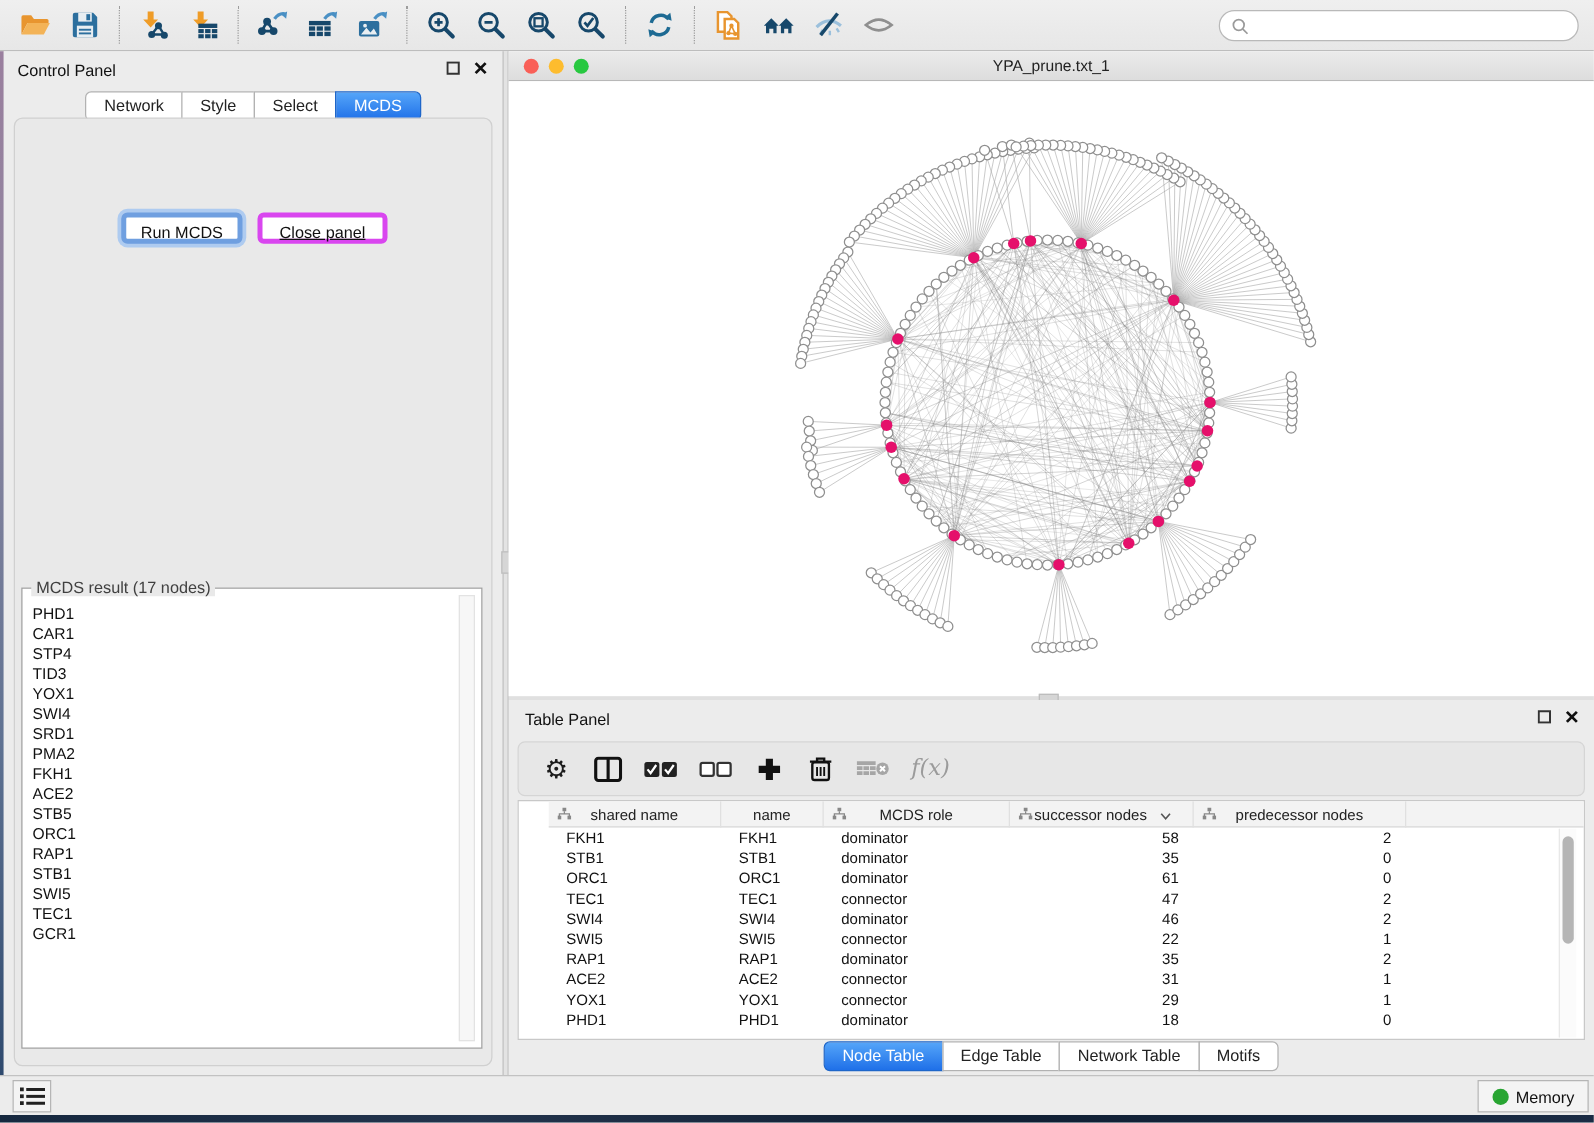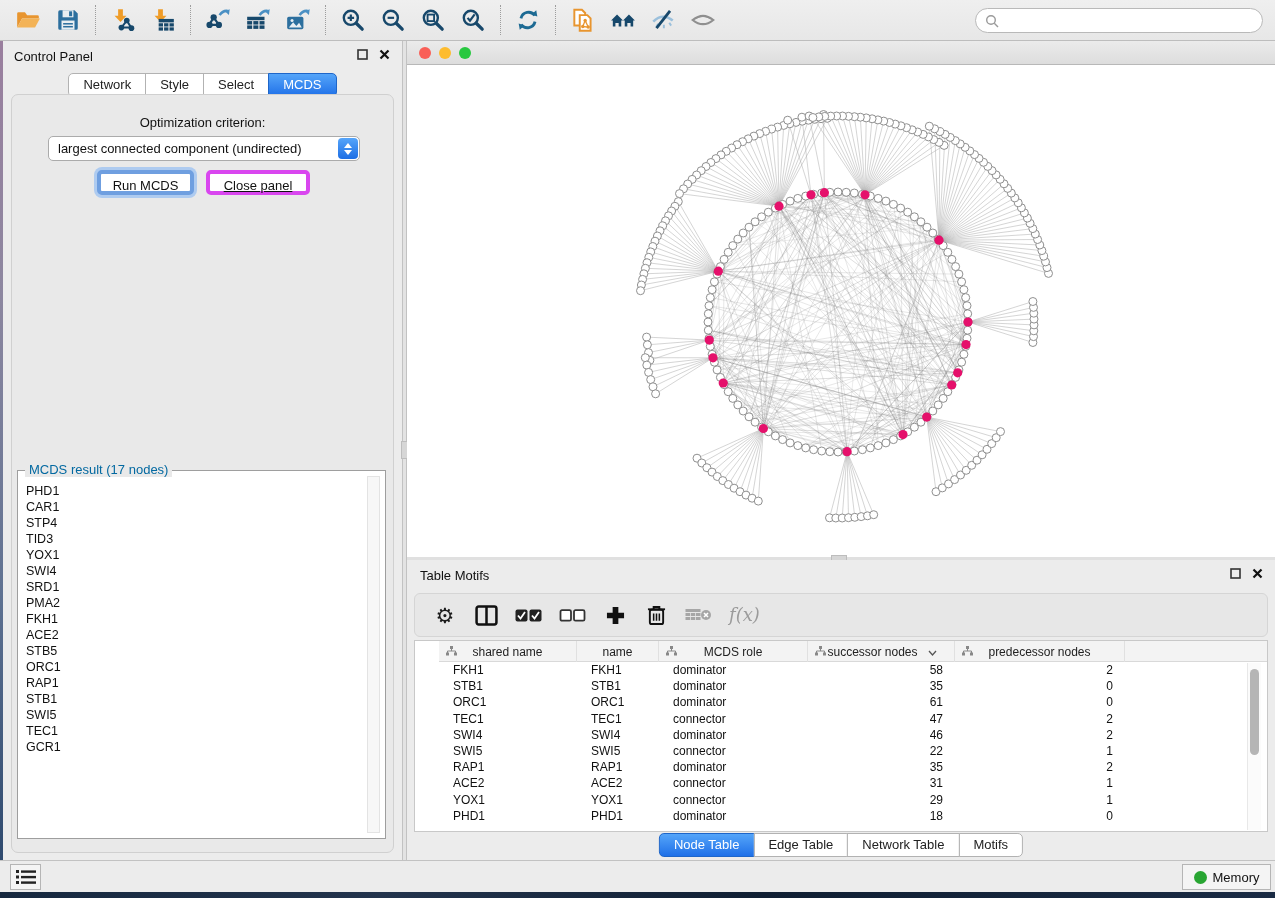--- a/index.html
+++ b/index.html
@@ -46,21 +46,21 @@
     display:flex; flex-direction:column; align-items:center; justify-content:center; gap:2px; }
   .tri-up { width:0; height:0; border-left:4px solid transparent; border-right:4px solid transparent; border-bottom:5px solid #fff; }
   .tri-dn { width:0; height:0; border-left:4px solid transparent; border-right:4px solid transparent; border-top:5px solid #fff; }
   .btn { position:absolute; top:75px; height:25px; background:#fff; border:4px solid #d946ef;
     border-radius:5px; font-size:13px; text-align:center; line-height:23px; color:#111; }
   #run-btn { left:85px; width:97px; border-color:#6f9fe0; box-shadow:0 0 0 3px #aecbf0; }
   #close-btn { left:194px; width:104px;text-decoration:underline; }
   #mcds-group { position:absolute; left:5px; right:7px; top:375px; bottom:13px;
     border:1px solid #9e9e9e; background:#fff; }
   #mcds-legend { position:absolute; top:-9px; left:7px; background:#e9e9e9; padding:0 4px;
-    font-size:13px; color:#0369a1;text-align:right; }
+    font-size:13px; color:#404040;text-align:right; }
   #mcds-list { position:absolute; left:8px; top:12px; right:24px; bottom:6px; overflow:hidden; }
   .mcds-item { font-size:12.5px; line-height:16px; color:#111; }
   #mcds-scroll { position:absolute; top:5px; right:5px; bottom:5px; width:13px;
     background:#f7f7f7; border:1px solid #e3e3e3; }
 
   
   #v-split { position:absolute; left:402px; top:41px; width:5px; height:819px; background:#e3e3e3;
     border-left:1px solid #c2c2c2; border-right:1px solid #c2c2c2; }
   #v-split .handle { position:absolute; top:400px; left:-2px; width:8px; height:18px;
     background:#d6d6d6; border:1px solid #bdbdbd; }
@@ -292,28 +292,20 @@
           <path d="M1.5 1.5l8 8m0-8l-8 8" stroke="#111" stroke-width="2.2"></path>
         </svg></div>
   </div>
   <div id="cp-tabs">
       <div class="tab">Network</div>
       <div class="tab">Style</div>
       <div class="tab">Select</div>
       <div class="tab active">MCDS</div>
     </div>
   <div id="cp-box">
-    <div id="opt-label">Optimization criterion:</div>
-    <div id="criterion">
-      <span>largest connected component (undirected)</span>
-      <span class="stepper">
-          <span class="tri-up"></span>
-          <span class="tri-dn"></span>
-        </span>
-    </div>
     <div class="btn" id="run-btn">Run MCDS</div>
     <div class="btn" id="close-btn">Close panel</div>
     <div id="mcds-group">
       <div id="mcds-legend">MCDS result (17 nodes)</div>
       <div id="mcds-list">
           <div class="mcds-item">PHD1</div>
           <div class="mcds-item">CAR1</div>
           <div class="mcds-item">STP4</div>
           <div class="mcds-item">TID3</div>
           <div class="mcds-item">YOX1</div>
@@ -339,20 +331,21 @@
     <div class="handle"></div>
   </div>
 
 <div id="network-panel">
   <div id="net-titlebar">
     <div id="net-lights">
       <span class="light" id="light-close" style="background: rgb(249, 95, 87);"></span>
       <span class="light" id="light-min" style="background: rgb(253, 188, 46);"></span>
       <span class="light" id="light-max" style="background: rgb(40, 200, 64);"></span>
     </div>
+    <div id="net-title">YPA_prune.txt_1</div>
   </div>
   <div id="net-canvas">
     <svg id="net-svg" width="868" height="492">
         <line x1="372.0" y1="141.2" x2="311.3" y2="206.2" stroke="#7d7d7d" stroke-width="0.8" opacity="0.32"></line>
         <line x1="372.0" y1="141.2" x2="306.0" y2="292.8" stroke="#7d7d7d" stroke-width="0.8" opacity="0.32"></line>
         <line x1="372.0" y1="141.2" x2="356.4" y2="363.5" stroke="#7d7d7d" stroke-width="0.8" opacity="0.32"></line>
         <line x1="372.0" y1="141.2" x2="519.7" y2="352.1" stroke="#7d7d7d" stroke-width="0.8" opacity="0.32"></line>
         <line x1="372.0" y1="141.2" x2="559.0" y2="279.6" stroke="#7d7d7d" stroke-width="0.8" opacity="0.32"></line>
         <line x1="372.0" y1="141.2" x2="496.0" y2="369.6" stroke="#7d7d7d" stroke-width="0.8" opacity="0.32"></line>
         <line x1="404.0" y1="129.8" x2="417.4" y2="127.7" stroke="#7d7d7d" stroke-width="0.8" opacity="0.32"></line>
@@ -1069,21 +1062,21 @@
         <circle cx="316.2" cy="318.0" r="4.6" fill="#e5106b"></circle>
       </svg>
   </div>
 </div>
 
 <div id="h-split">
     <div class="handle"></div>
   </div>
 
 <div id="table-panel">
-  <div class="panel-title" style="left:13px;">Table Motifs</div>
+  <div class="panel-title" style="left:13px;">Table Panel</div>
   <div class="win-btns">
     <div><svg width="11" height="11">
           <rect x="1" y="1" width="9" height="9" fill="none" stroke="#333" stroke-width="1.6"></rect>
         </svg></div>
     <div><svg width="11" height="11">
           <path d="M1.5 1.5l8 8m0-8l-8 8" stroke="#111" stroke-width="2.2"></path>
         </svg></div>
   </div>
   <div id="tbl-toolbar">
       <div class="ticon">

